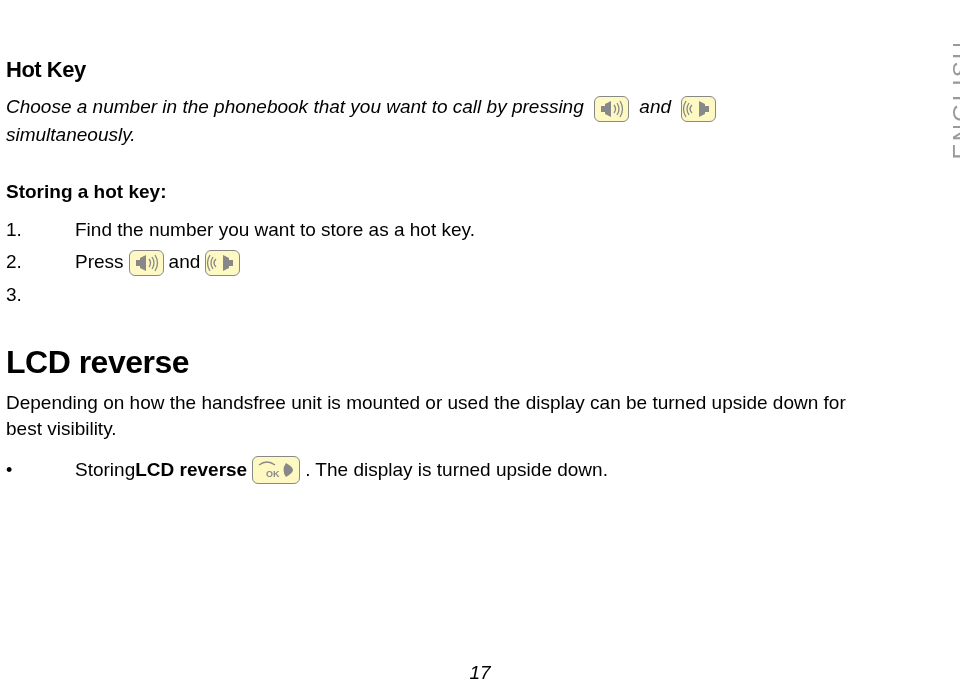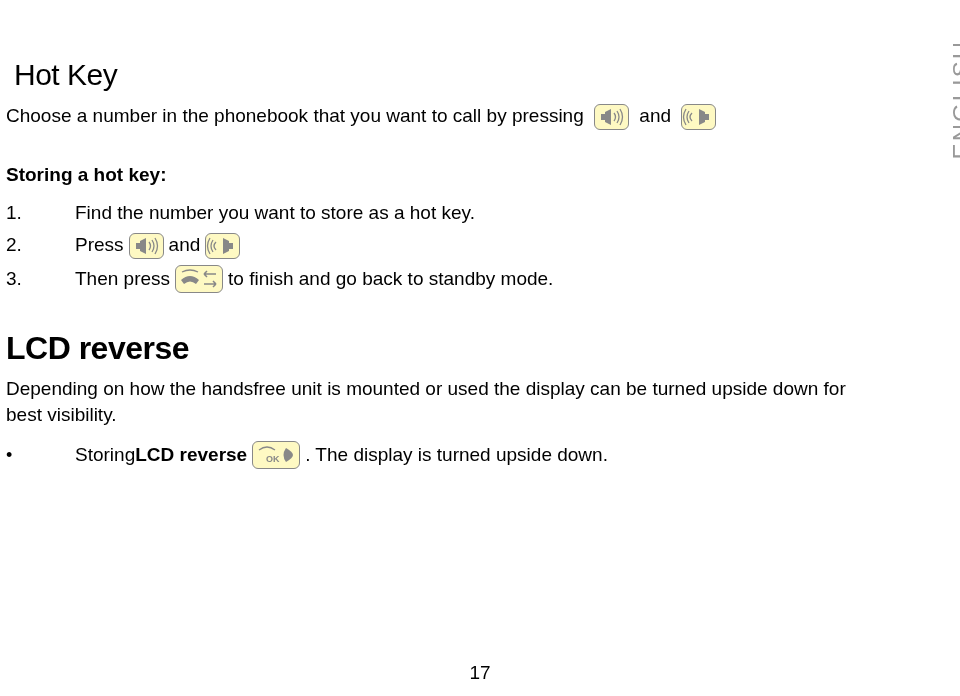--- a/index.html
+++ b/index.html
@@ -29,41 +29,42 @@
     color: #999;
     font-weight: 400;
   }
   .content {
     position: absolute;
     left: 6px;
     top: 58px;
     width: 870px;
   }
   h1.hotkey {
-    margin: 0 0 12px 8px;
-    font-size: 30px;
-    font-weight: 400;
+    margin: 0 0 12px 0;
+    font-size: 22px;
+    font-weight: 700;
     font-family: Arial, Helvetica, sans-serif;
     line-height: 1.1;
     letter-spacing: -0.5px;
   }
   h1.lcd {
     margin: 38px 0 10px 0;
     font-size: 32px;
     font-weight: 700;
     font-family: Arial, Helvetica, sans-serif;
     line-height: 1.1;
     letter-spacing: -0.5px;
   }
   p {
     margin: 0 0 10px 0;
   }
   .para-inline {
     display: block;
     margin: 0 0 10px 0;
+    font-style: italic;
   }
   .subhead {
     font-weight: 700;
     margin-top: 32px;
     margin-bottom: 12px;
   }
   .listitem {
     display: flex;
     align-items: center;
     margin: 4px 0 6px 0;
@@ -89,20 +90,21 @@
     flex: 0 0 34px;
     font-size: 18px;
   }
   .pagenum {
     position: absolute;
     bottom: 10px;
     left: 0;
     width: 960px;
     text-align: center;
     font-size: 19px;
+    font-style: italic;
   }
   .keyicon {
     display: inline-block;
     vertical-align: middle;
     margin: 0 5px;
   }
   .kb {
     display:inline-block;
     width:33px;
     height:24px;
@@ -145,20 +147,21 @@
       <span class="keyicon">
         <span class="kb"><svg width="33" height="24" viewBox="0 0 33 24">
           <path d="M5 8 Q9 12 5 16" stroke="#888" stroke-width="1.3" fill="none" transform="scale(-1,1) translate(-15,0)"></path>
           <path d="M8 6 Q12 12 8 18" stroke="#888" stroke-width="1.3" fill="none" transform="scale(-1,1) translate(-15,0)"></path>
           <path d="M11 4 Q16 12 11 20" stroke="#888" stroke-width="1.3" fill="none" transform="scale(-1,1) translate(-15,0)"></path>
           <polygon points="17,4 23,7 23,17 17,20" fill="#888"></polygon>
           <rect x="23" y="9" width="4" height="6" fill="#888"></rect>
         </svg></span>
       </span>
       <br>
+      <span> simultaneously.</span>
     </div>
 
 
     <p class="subhead">Storing a hot key:</p>
 
     <div class="listitem">
       <span class="listnum">1.</span>
       <span class="listtxt">Find the number you want to store as a hot key.</span>
     </div>
 
@@ -183,32 +186,20 @@
             <path d="M11 4 Q16 12 11 20" stroke="#888" stroke-width="1.3" fill="none" transform="scale(-1,1) translate(-15,0)"></path>
             <polygon points="17,4 23,7 23,17 17,20" fill="#888"></polygon>
             <rect x="23" y="9" width="4" height="6" fill="#888"></rect>
           </svg></span>
         </span>
       </span>
     </div>
 
     <div class="listitem">
       <span class="listnum">3.</span>
-      <span class="listtxt">
-        <span>Then press </span>
-        <span class="keyicon">
-          <span class="kb kb-wide"><svg width="46" height="26" viewBox="0 0 46 26">
-            <path d="M6 6 Q14 2 22 6" stroke="#888" stroke-width="1.3" fill="none"></path>
-            <path d="M5 14 Q14 6 23 14 L20 18 Q14 13 8 18 Z" fill="#888"></path>
-            <path d="M28 8 L40 8 M28 8 L31 5 M28 8 L31 11" stroke="#888" stroke-width="1.5" fill="none"></path>
-            <path d="M40 18 L28 18 M40 18 L37 15 M40 18 L37 21" stroke="#888" stroke-width="1.5" fill="none"></path>
-          </svg></span>
-        </span>
-        <span> to finish and go back to standby mode.</span>
-      </span>
     </div>
 
     <h1 class="lcd">LCD reverse</h1>
 
     <p>Depending on how the handsfree unit is mounted or used the display can be turned upside down for best visibility.</p>
 
     <div class="bullrow">
       <span class="bull">•</span>
       <span class="listtxt">
         <span>Storing </span>

